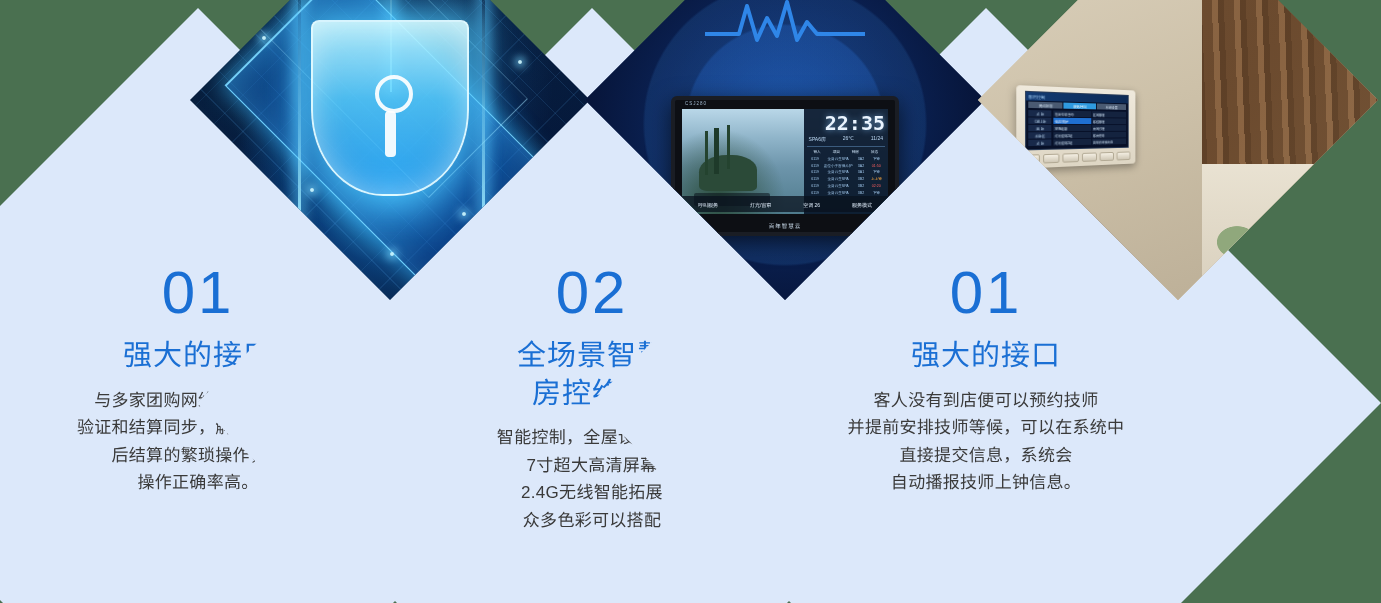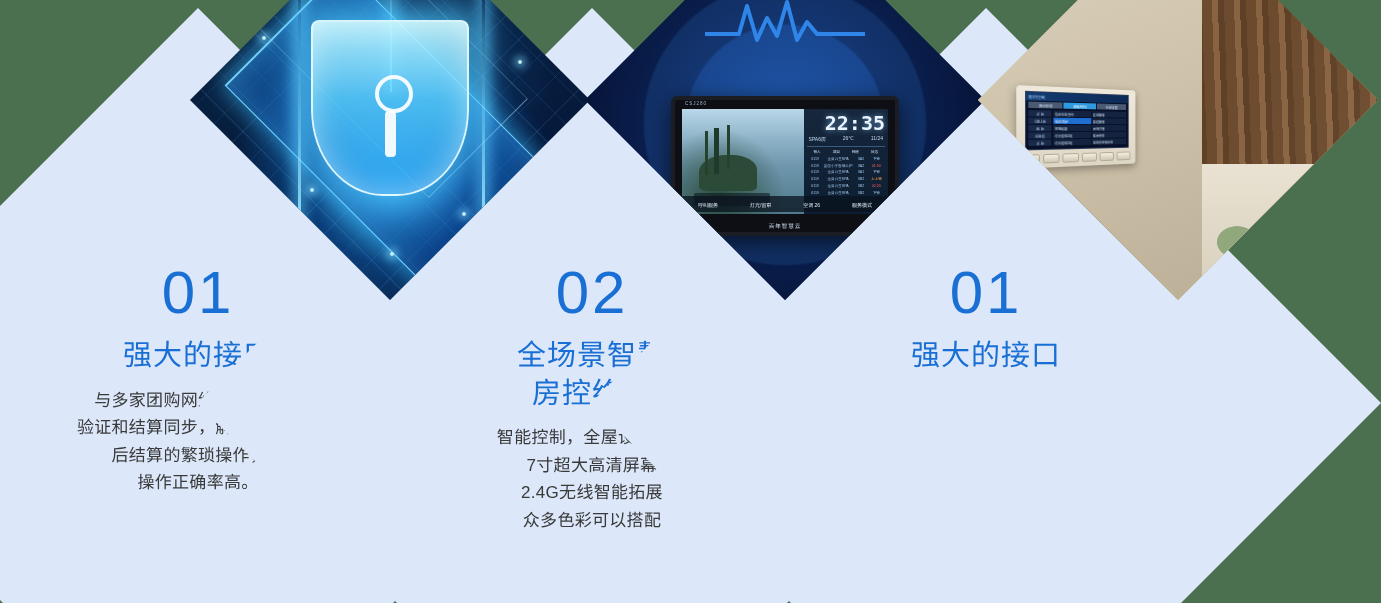--- a/index.html
+++ b/index.html
@@ -363,20 +363,24 @@
 7寸超大高清屏幕
 2.4G无线智能拓展
 众多色彩可以搭配</div>
     </div>
   </div>
 
   <div class="diamond card" id="card-3">
     <div class="card-inner">
       <div class="card-num">01</div>
       <div class="card-title">强大的接口</div>
+      <div class="card-body">客人没有到店便可以预约技师
+并提前安排技师等候，可以在系统中
+直接提交信息，系统会
+自动播报技师上钟信息。</div>
     </div>
   </div>
 
   <div class="diamond img-diamond" id="img-1">
     <div class="img-fill tech-bg">
       <div class="grid-lines"></div>
       <div class="chip-plate"></div>
       <div class="chip-plate upper"></div>
       <div class="beam b1"></div>
       <div class="beam b2"></div>

